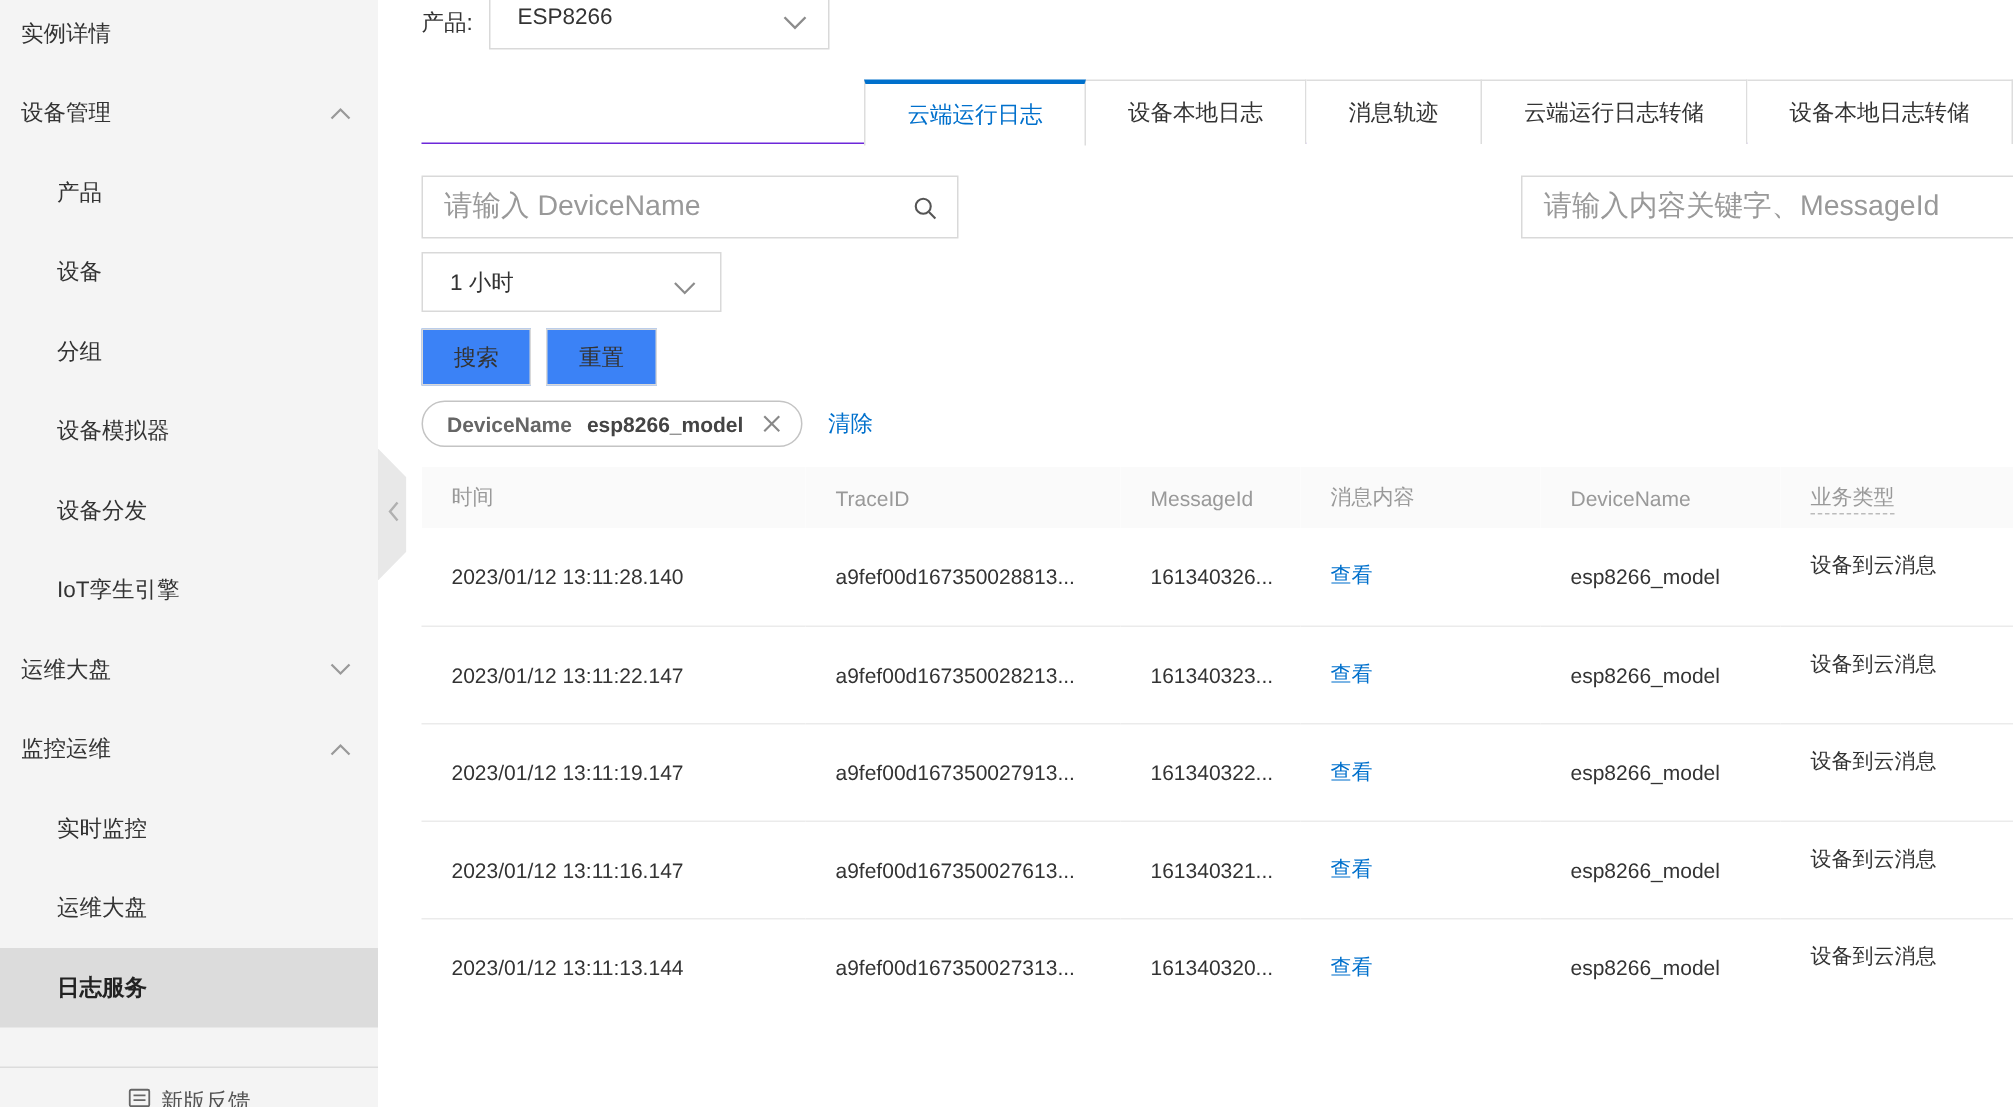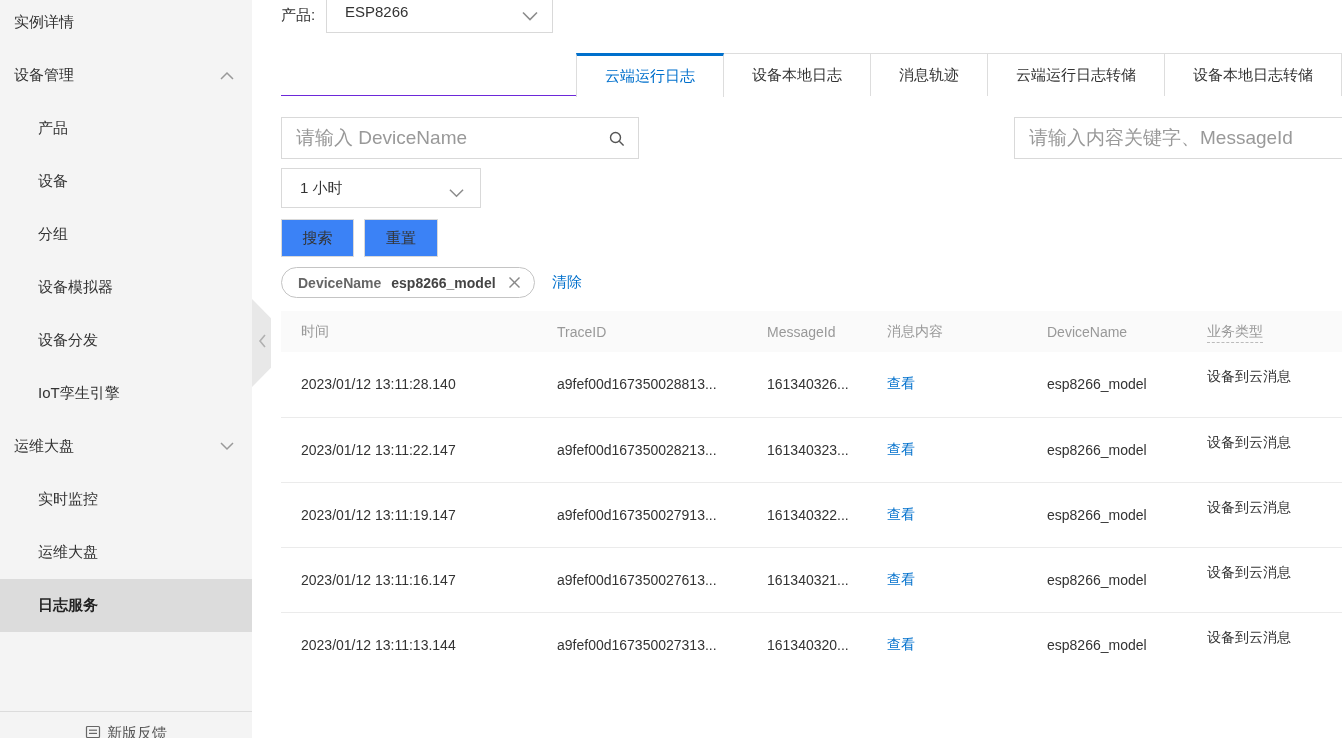--- a/index.html
+++ b/index.html
@@ -109,20 +109,28 @@
         <span>IoT孪生引擎</span>
       </div>
       <div class="nav-item top">
         <span>运维大盘</span>
         <span class="nav-chevron">
           <svg width="14" height="9" viewBox="0 0 14 9">
               <polyline points="1,1 7,7 13,1" fill="none" stroke="#999" stroke-width="1.5"></polyline>
             </svg>
         </span>
       </div>
+      <div class="nav-item top">
+        <span>监控运维</span>
+        <span class="nav-chevron">
+          <svg width="14" height="9" viewBox="0 0 14 9">
+              <polyline points="1,8 7,2 13,8" fill="none" stroke="#999" stroke-width="1.5"></polyline>
+            </svg>
+        </span>
+      </div>
       <div class="nav-item sub">
         <span>实时监控</span>
       </div>
       <div class="nav-item sub">
         <span>运维大盘</span>
       </div>
       <div class="nav-item sub selected">
         <span>日志服务</span>
       </div>
     </div>

